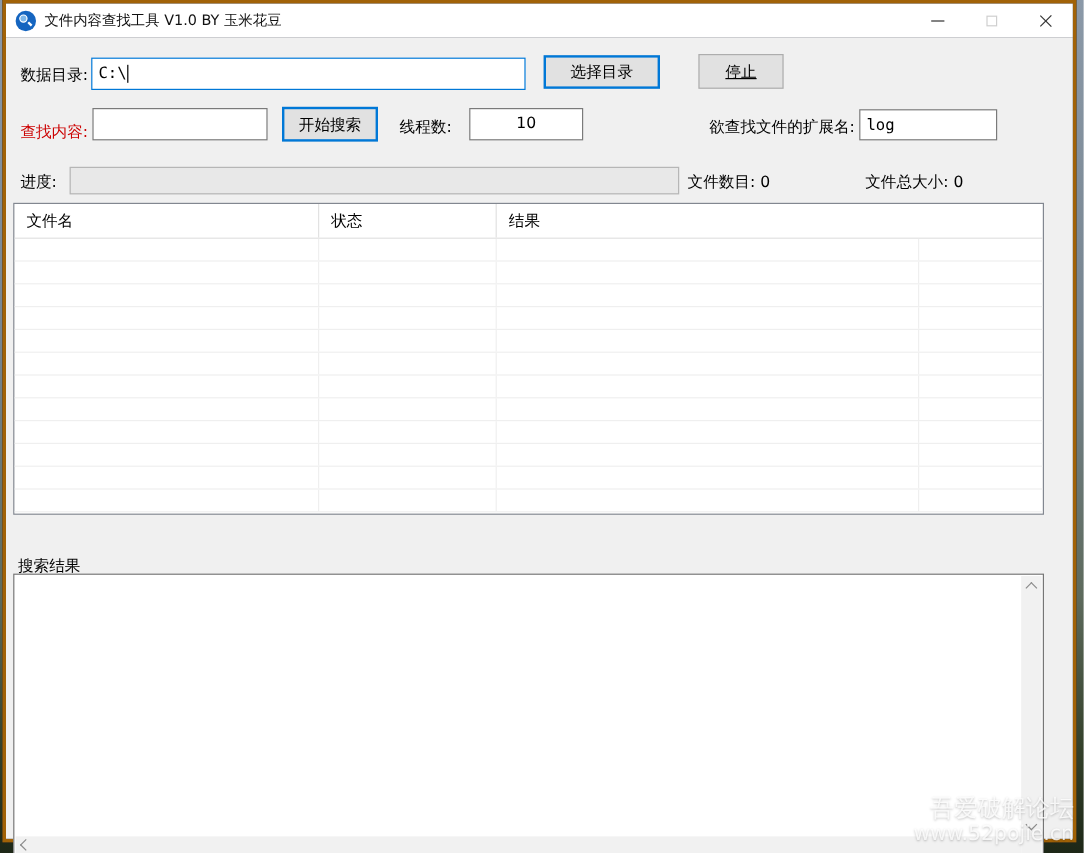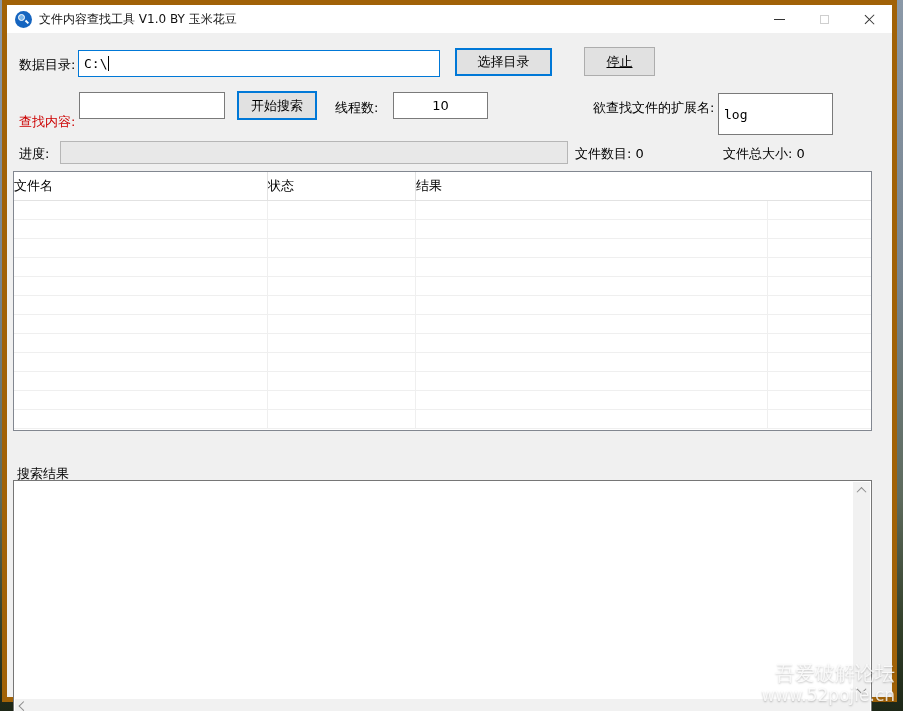--- a/index.html
+++ b/index.html
@@ -4,21 +4,21 @@
 <style>
   * { margin:0; padding:0; box-sizing:border-box; }
   html,body { width:903px; height:711px; overflow:hidden; }
   body {
     font-family:"DejaVu Sans","Liberation Sans",sans-serif;
     background:linear-gradient(180deg,#8b99a8 0%,#76848f 40%,#5d6a5c 70%,#33402a 88%,#1d2717 100%);
     position:relative;
   }
   .window {
     position:absolute; left:2px; top:0; width:895px; height:702px;
-    border:5px solid #a16207; background:#0f172a;
+    border:3px solid #a16207; background:#0f172a;
   }
   
   .titlebar { height:28px; background:#ffffff; display:flex; align-items:center; }
   .app-icon { width:17px; height:17px; border-radius:50%; background:#1565c0; margin-left:8px; position:relative; flex:none; }
   .app-icon .lens { position:absolute; left:3px; top:3px; width:7px; height:7px; border:1.6px solid #fff; border-radius:50%; background:#7db6e8; }
   .app-icon .handle { position:absolute; left:10px; top:10px; width:4px; height:1.8px; background:#fff; transform:rotate(45deg); }
   .title-text { font-size:12px; color:#111; margin-left:7px; white-space:nowrap; }
   .win-btns { margin-left:auto; display:flex; height:100%; }
   .win-btn { width:45px; height:100%; display:flex; align-items:center; justify-content:center; }
   .glyph-min { width:11px; height:1px; background:#333; }
@@ -36,21 +36,21 @@
   .tbox.focus { border:1px solid #0078d7; }
   .mono { font-family:"DejaVu Sans Mono","Liberation Mono",monospace; font-size:13px; }
   .caret { display:inline-block; width:1px; height:15px; background:#000; margin-left:1px; }
   .btn { background:#e1e1e1; border:1px solid #adadad; font-size:13px; display:flex; align-items:center; justify-content:center; color:#000; }
   .btn.def { border:2px solid #0078d7; }
   .progress { background:#e8e8e8; border:1px solid #b6b6b6; position:relative; overflow:hidden; }
   .progress .fill { position:absolute; left:0; top:0; bottom:0; background:#06b025; width:0; }
   
   .ltable { background:#fff; border:1px solid #828790; overflow:hidden; }
   .lhead { display:grid; grid-template-columns:254px 148px 352px 1fr; height:29px; border-bottom:1px solid #e2e2e2; }
-  .hcell { display:flex; align-items:center; padding-left:0; border-right:1px solid #e2e2e2; font-size:13px; }
+  .hcell { display:flex; align-items:center; padding-left:10px; border-right:1px solid #e2e2e2; font-size:13px; }
   .hcell:last-child { border-right:none; }
   .lbody .lrow { display:grid; grid-template-columns:254px 148px 352px 1fr; height:19px; border-bottom:1px solid #efefef; }
   .lbody .lcell { border-right:1px solid #efefef; }
   .lbody .lcell:last-child { border-right:none; }
   
   .results-box { background:#fff; border:1px solid #767676; position:relative; }
   .vscroll { position:absolute; top:1px; right:1px; bottom:18px; width:17px; background:#f1f1f1; }
   .hscroll { position:absolute; left:1px; right:18px; bottom:1px; height:17px; background:#f1f1f1; display:flex; align-items:center; }
   .scorner { position:absolute; right:1px; bottom:1px; width:17px; height:17px; background:#f1f1f1; }
   .sb-arrow { width:17px; height:17px; display:flex; align-items:center; justify-content:center; }
@@ -91,31 +91,31 @@
   <div class="client">
 
     <div class="abs lbl" style="left:12px;top:23px;">数据目录:</div>
     <div class="abs tbox focus mono" style="left:71px;top:17px;width:362px;height:27px;">
       <span>C:\</span>
         <span class="caret"></span>
     </div>
     <button class="abs btn def" style="left:448px;top:15px;width:97px;height:28px;">选择目录</button>
     <button class="abs btn" style="left:577px;top:14px;width:71px;height:29px;text-decoration:underline;">停止</button>
 
-    <div class="abs lbl lbl-red" style="left:12px;top:80px;">查找内容:</div>
+    <div class="abs lbl lbl-red" style="left:12px;top:70px;">查找内容:</div>
     <div class="abs tbox" style="left:72px;top:59px;width:146px;height:27px;">
       <span></span>
     </div>
     <button class="abs btn def" style="left:230px;top:58px;width:80px;height:29px;">开始搜索</button>
     <div class="abs lbl" style="left:328px;top:66px;">线程数:</div>
     <div class="abs tbox" style="left:386px;top:59px;width:95px;height:27px;justify-content:center;">
       <span>10</span>
     </div>
     <div class="abs lbl" style="left:586px;top:66px;">欲查找文件的扩展名:</div>
-    <div class="abs tbox mono" style="left:711px;top:60px;width:115px;height:42px;">
+    <div class="abs tbox mono" style="left:711px;top:60px;width:115px;height:26px;">
       <span>log</span>
     </div>
 
     <div class="abs lbl" style="left:12px;top:112px;">进度:</div>
     <div class="abs progress" style="left:53px;top:108px;width:508px;height:23px;">
       <div class="fill" style="width: 0%;"></div>
     </div>
     <div class="abs lbl" style="left:568px;top:112px;">
       <span>文件数目:</span> <span>0</span>
     </div>

